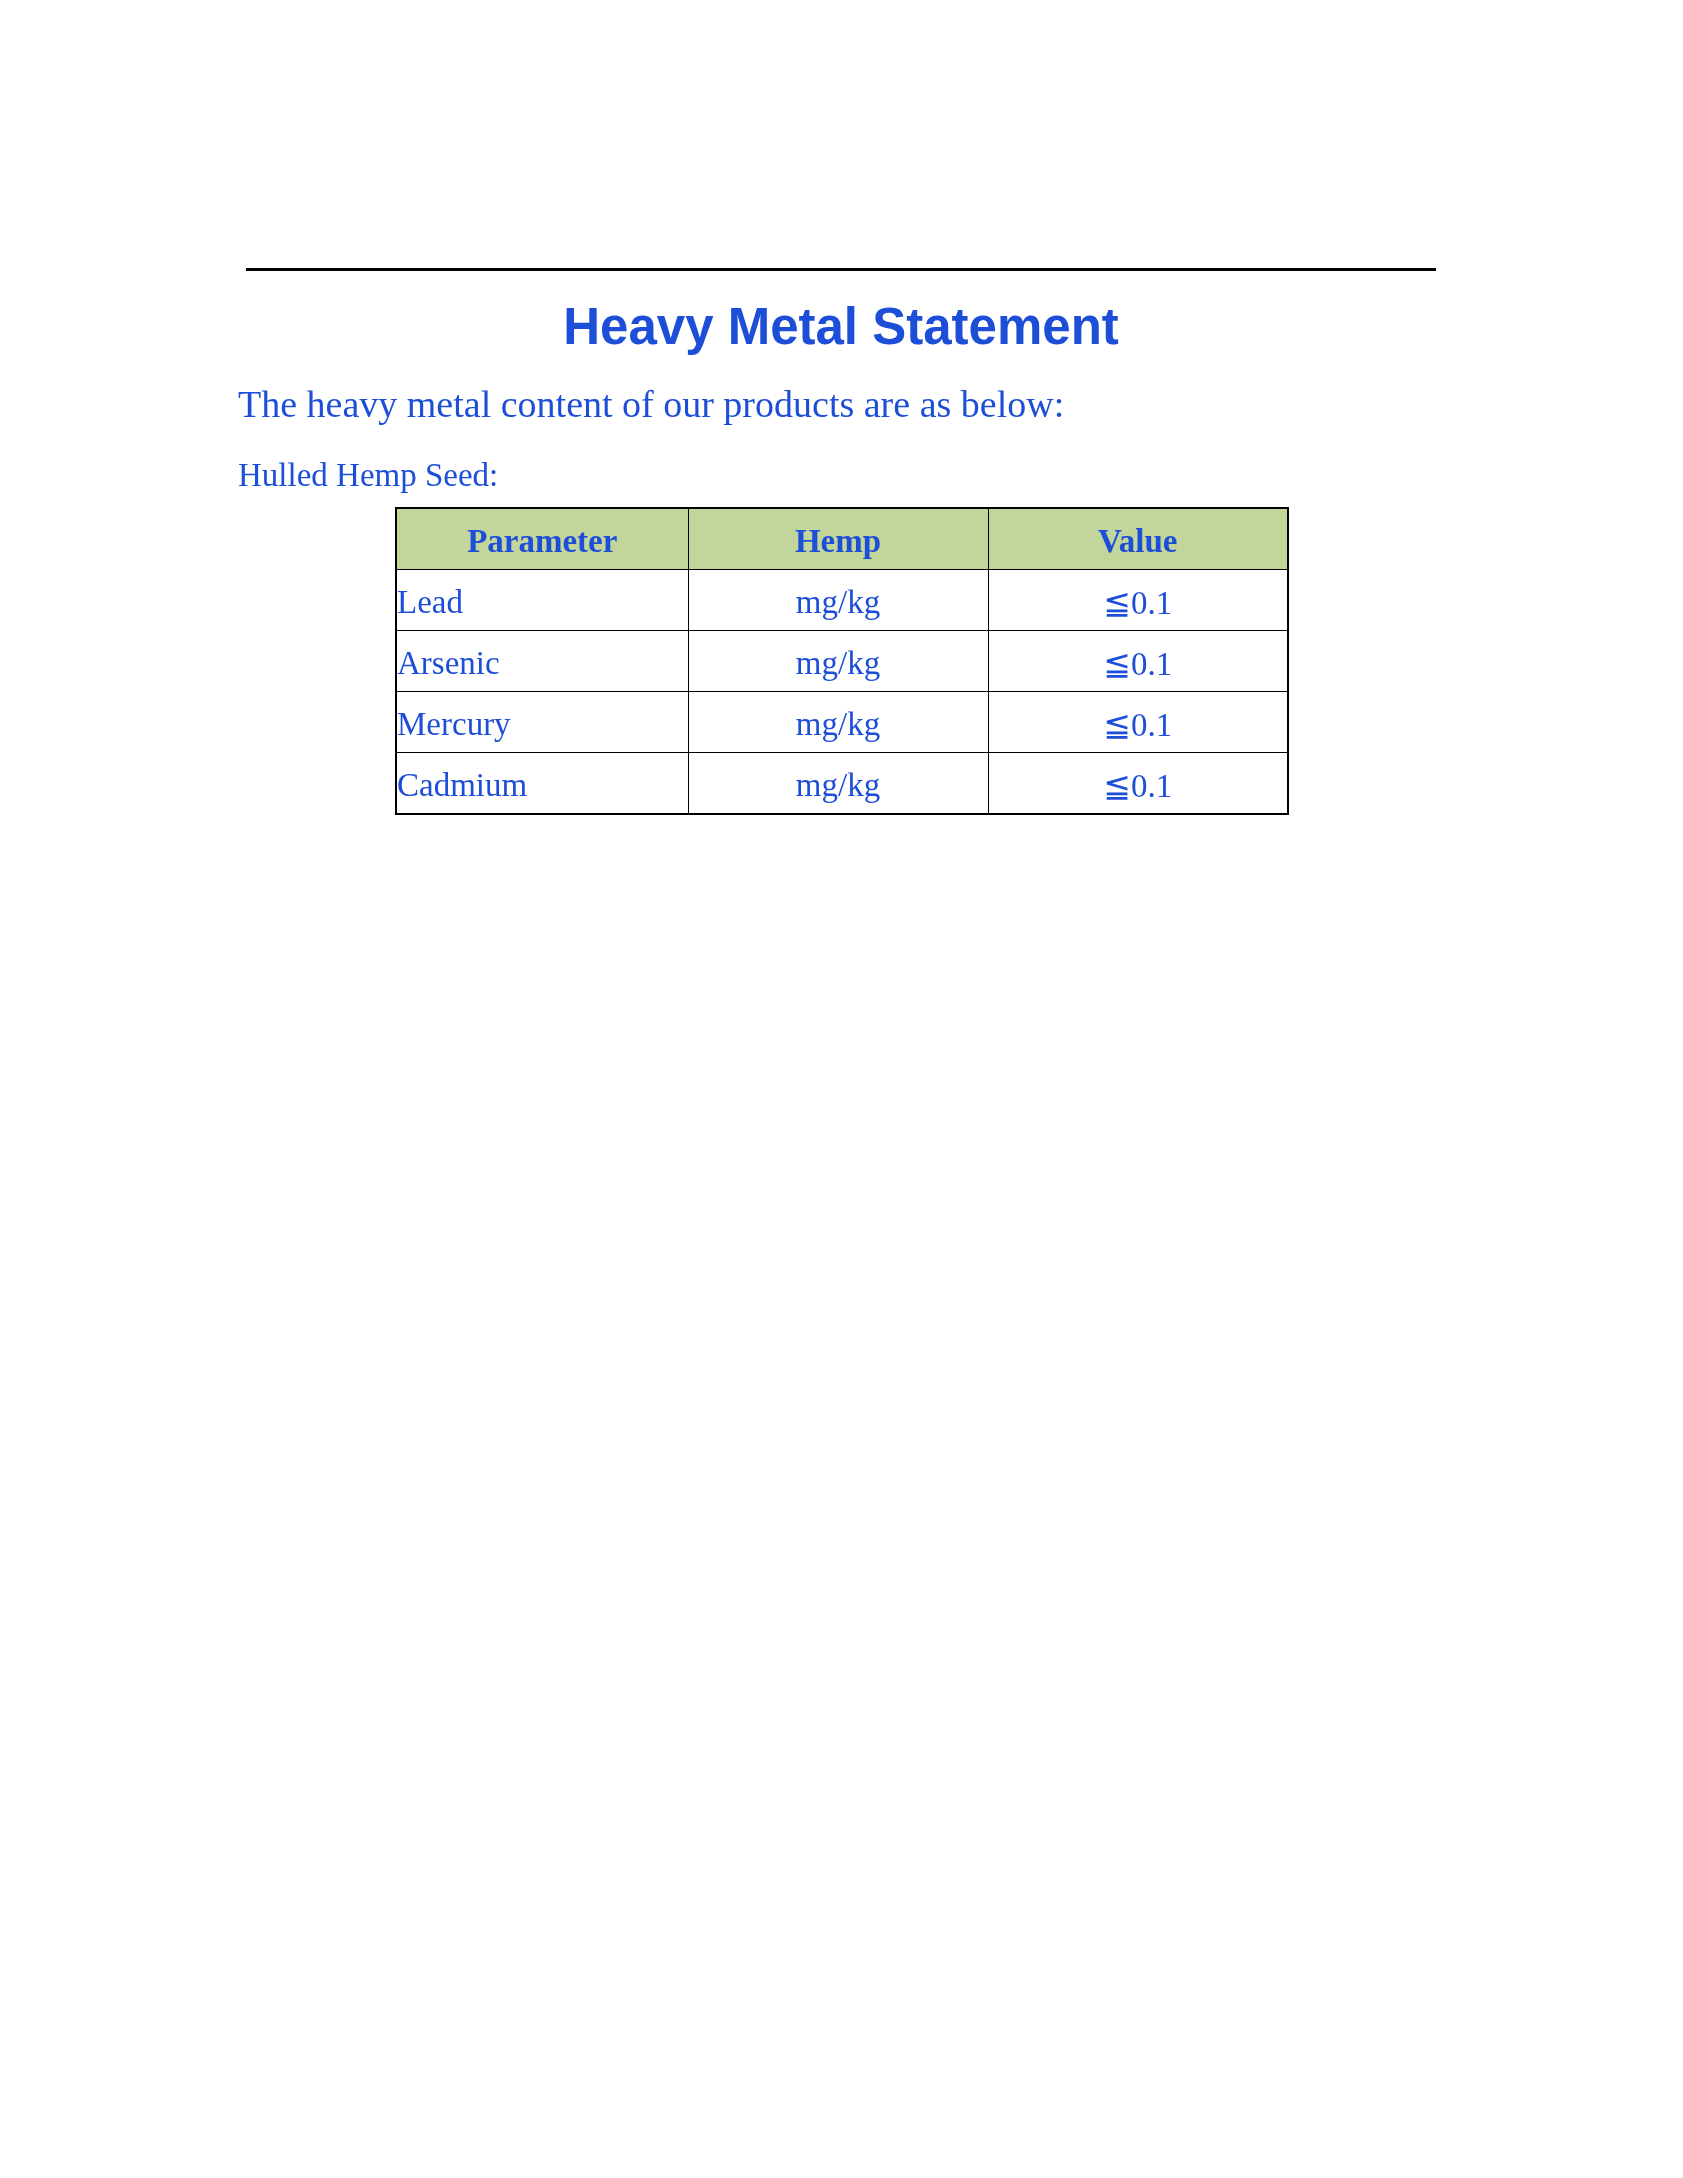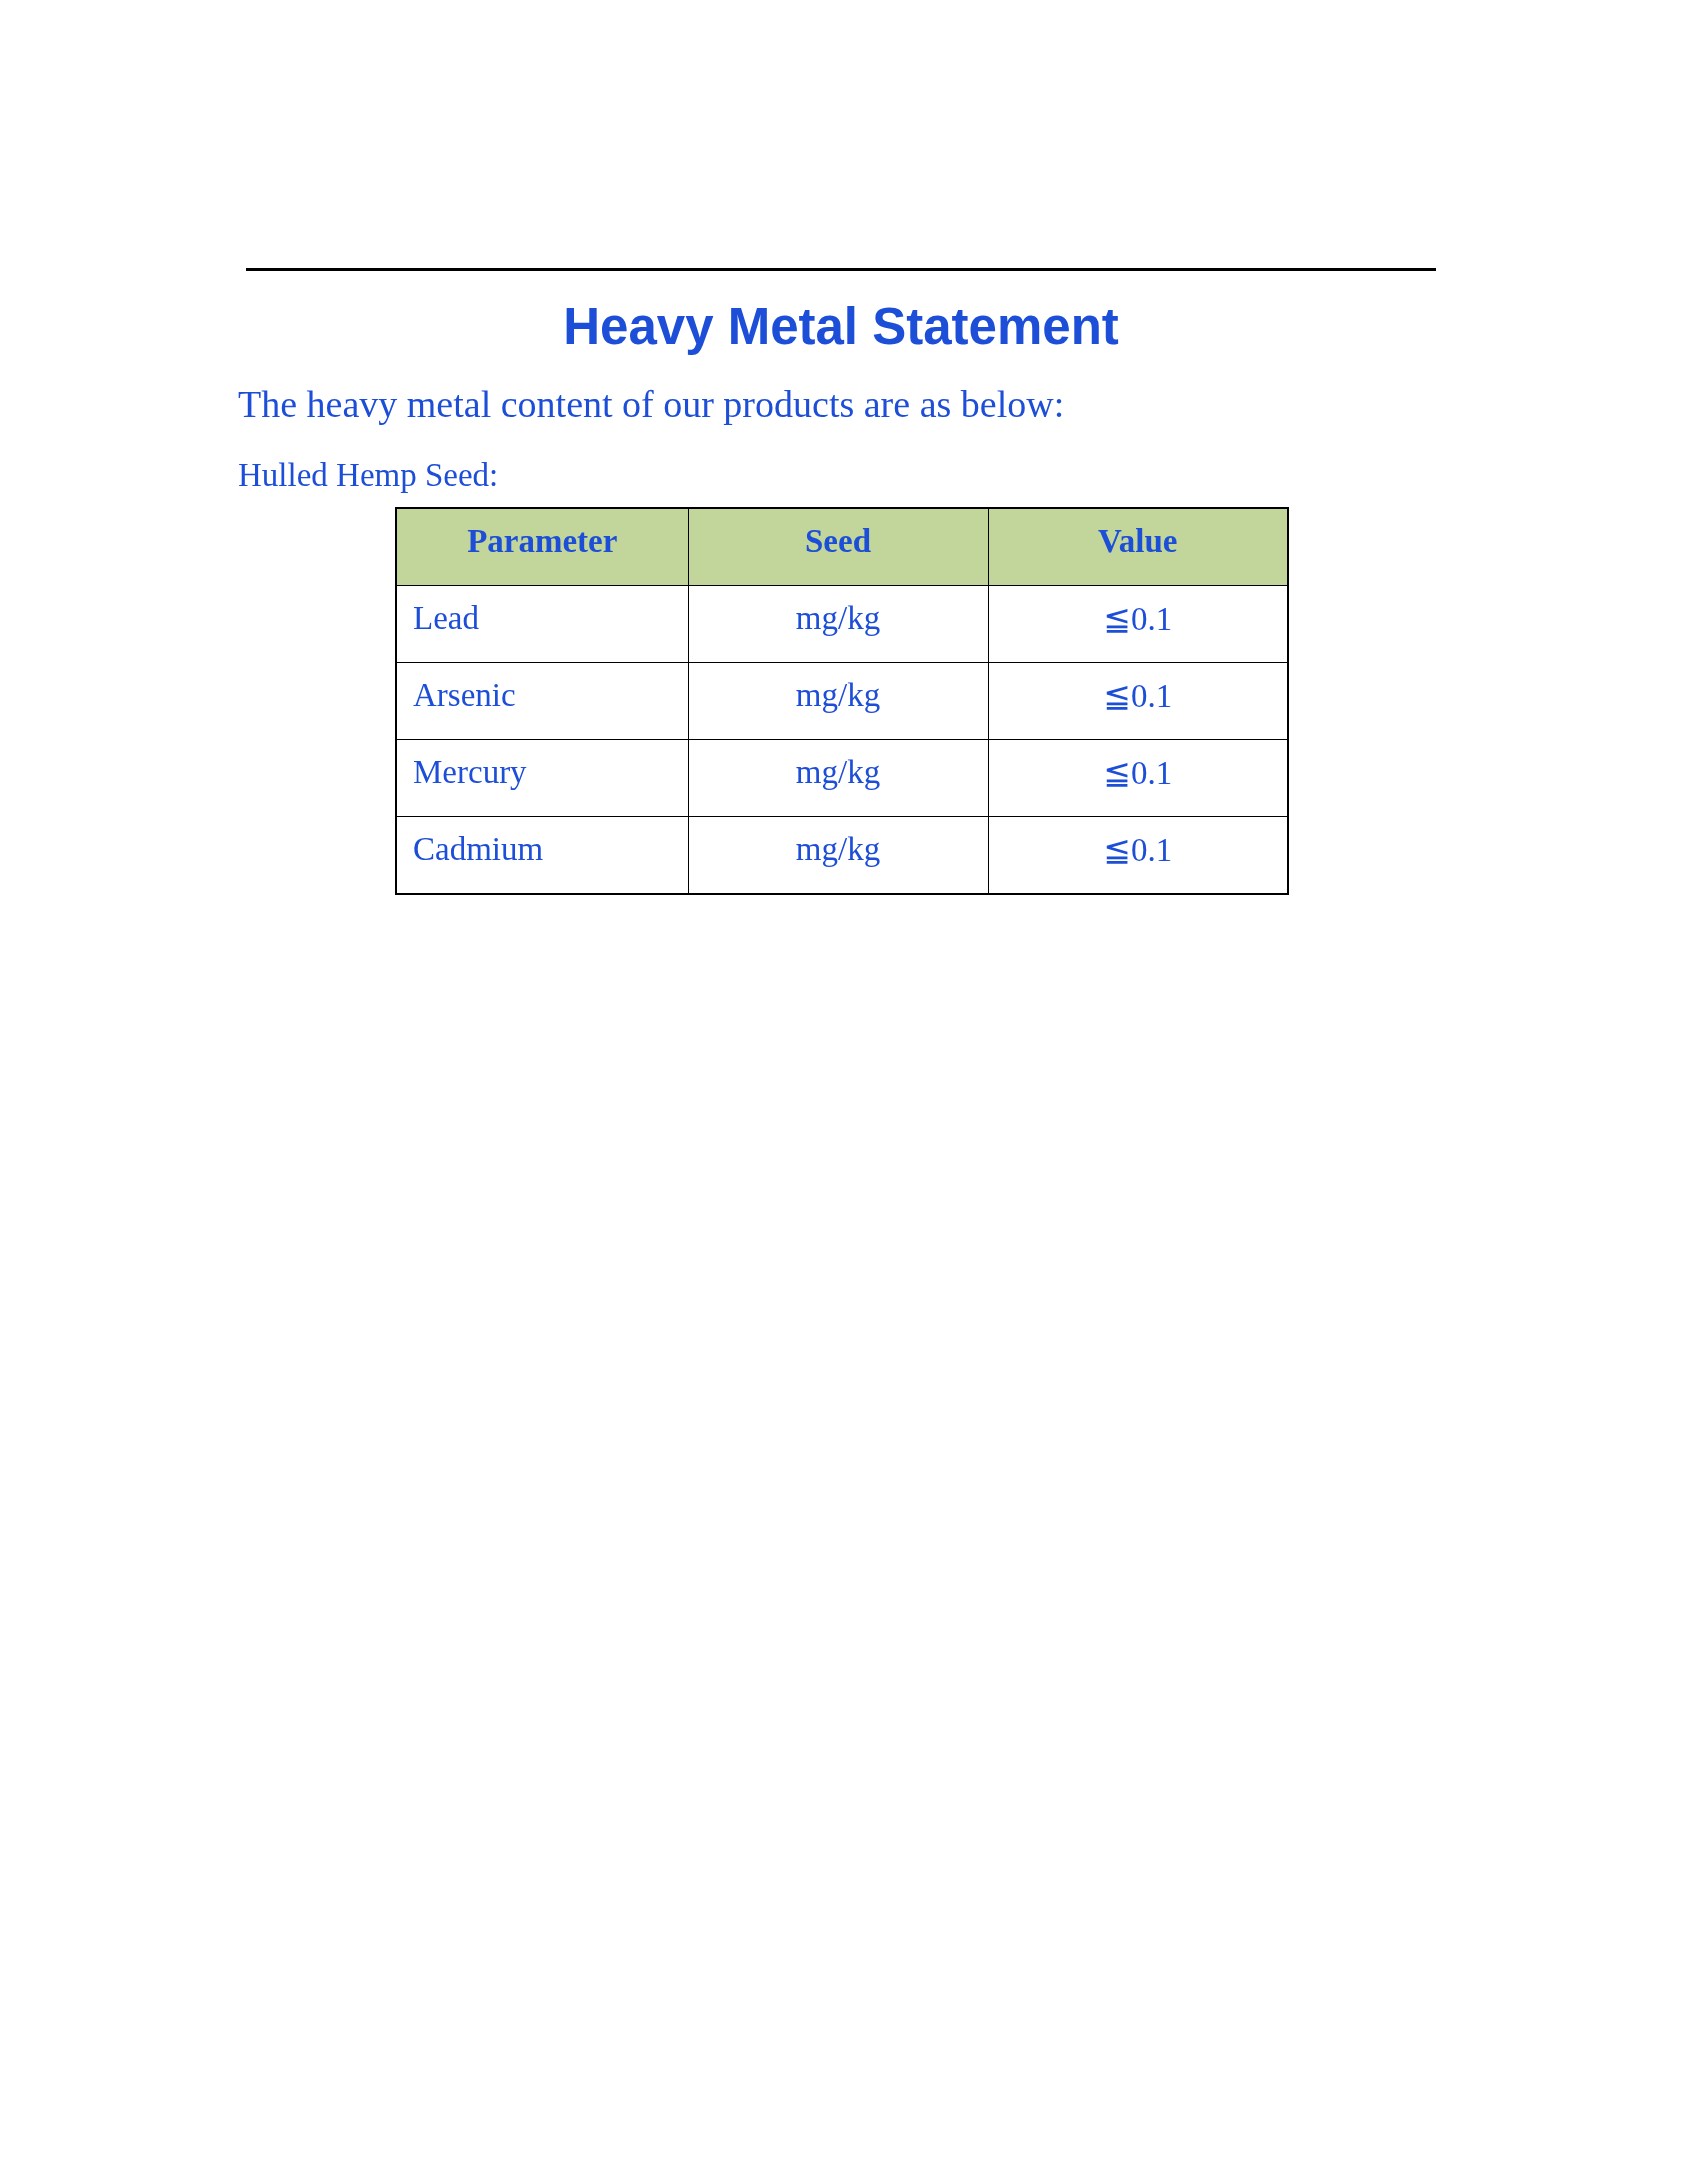--- a/index.html
+++ b/index.html
@@ -59,21 +59,21 @@
     border-collapse: collapse;
     table-layout: fixed;
     width: 892px;
     border: 2px solid #000000;
   }
   table.metal-table th,
   table.metal-table td {
     border: 1px solid #000000;
     font-size: 33px;
     height: 55px;
-    padding: 16px;
+    padding: 0;
     vertical-align: middle;
   }
   table.metal-table th {
     background: #c2d69b;
     font-weight: bold;
     text-align: center;
     padding-top: 5px;
   }
   table.metal-table td {
     background: #ffffff;
@@ -106,21 +106,21 @@
 
   <table class="metal-table" style="border-color: rgb(0, 0, 0);">
     <colgroup>
       <col class="col-parameter">
       <col class="col-unit">
       <col class="col-value">
     </colgroup>
     <thead>
       <tr>
         <th style="background: rgb(194, 214, 155);">Parameter</th>
-        <th style="background: rgb(194, 214, 155);">Seed</th>
+        <th style="background: rgb(194, 214, 155);">Hemp</th>
         <th style="background: rgb(194, 214, 155);">Value</th>
       </tr>
     </thead>
     <tbody>
       <tr>
         <td class="cell-parameter">Lead</td>
         <td class="cell-unit">mg/kg</td>
         <td class="cell-value">≦0.1</td>
       </tr>
       <tr>

